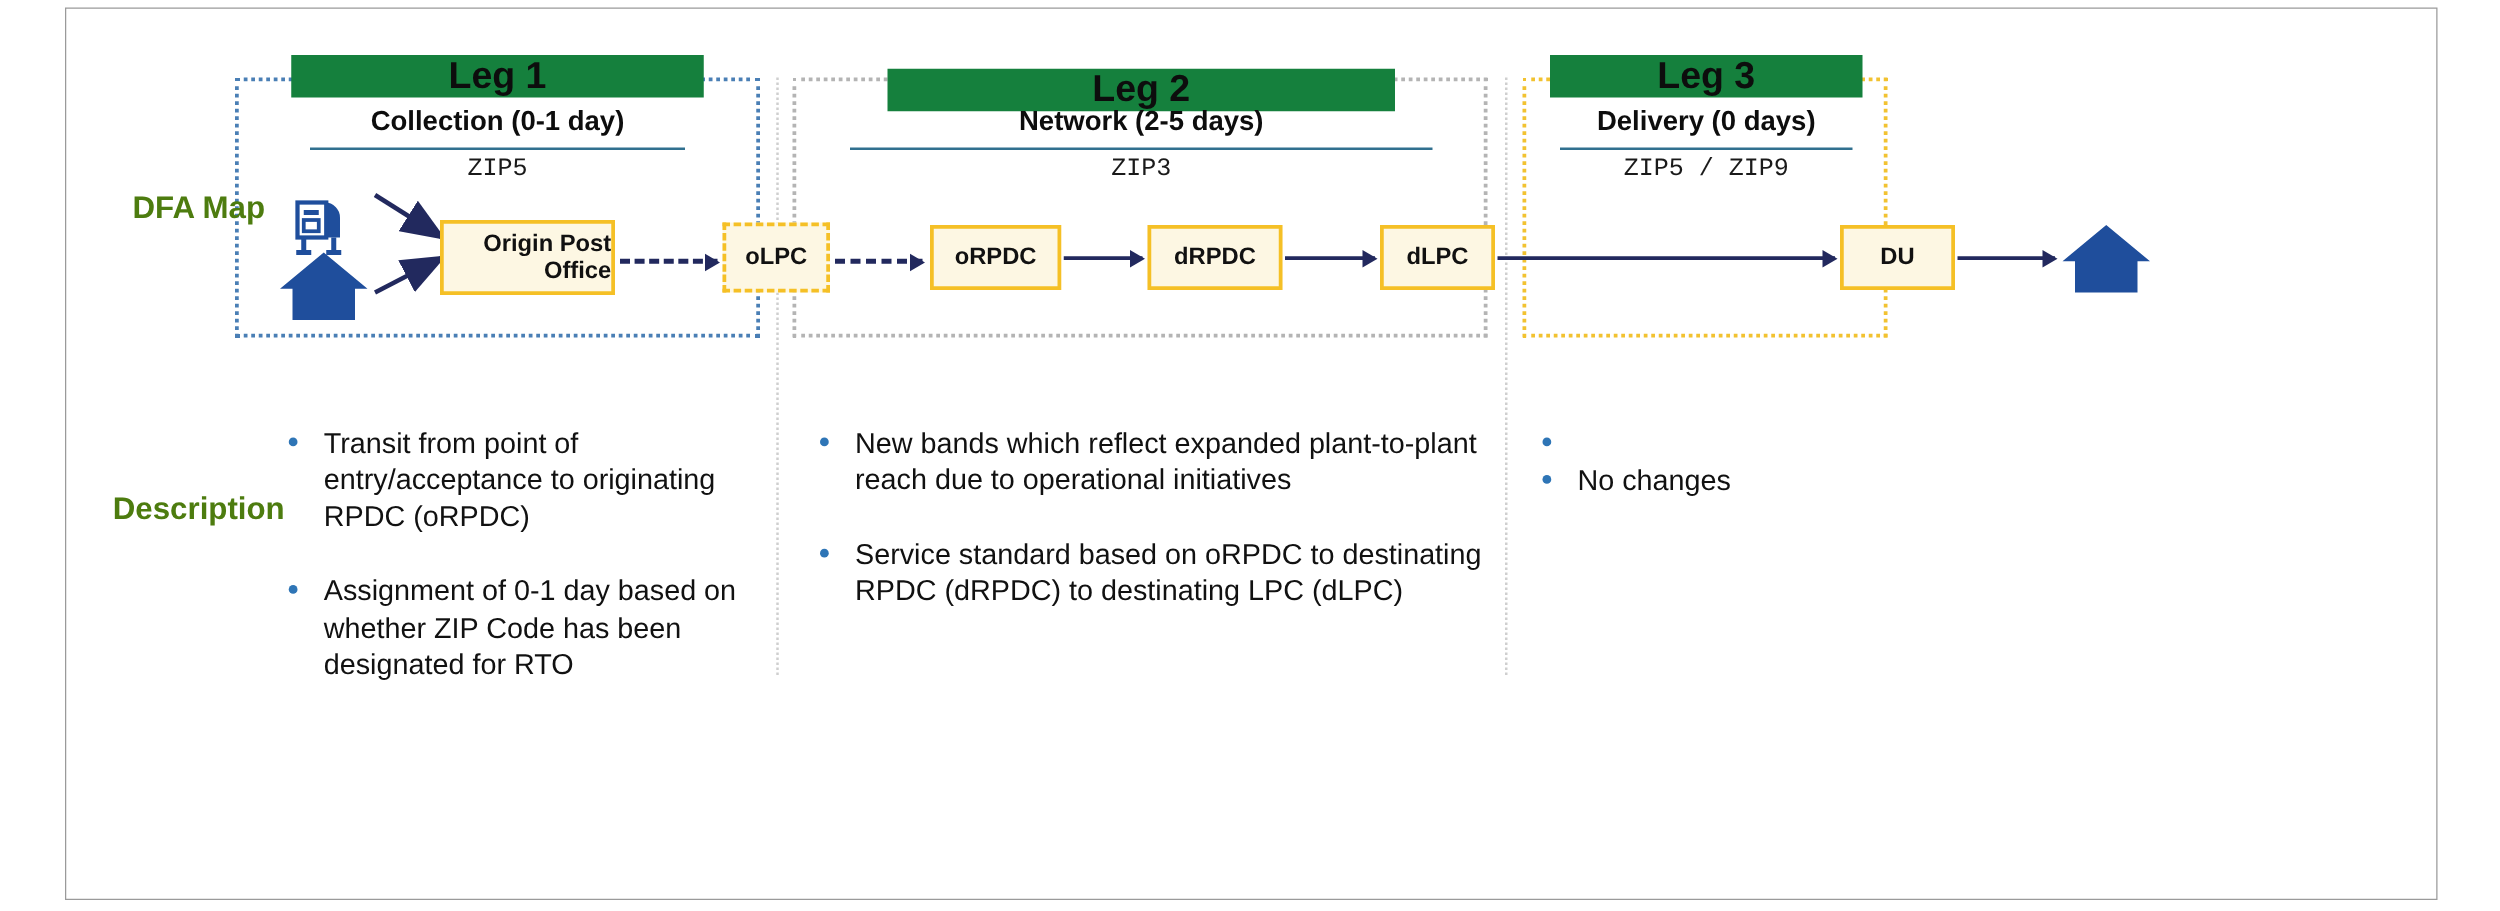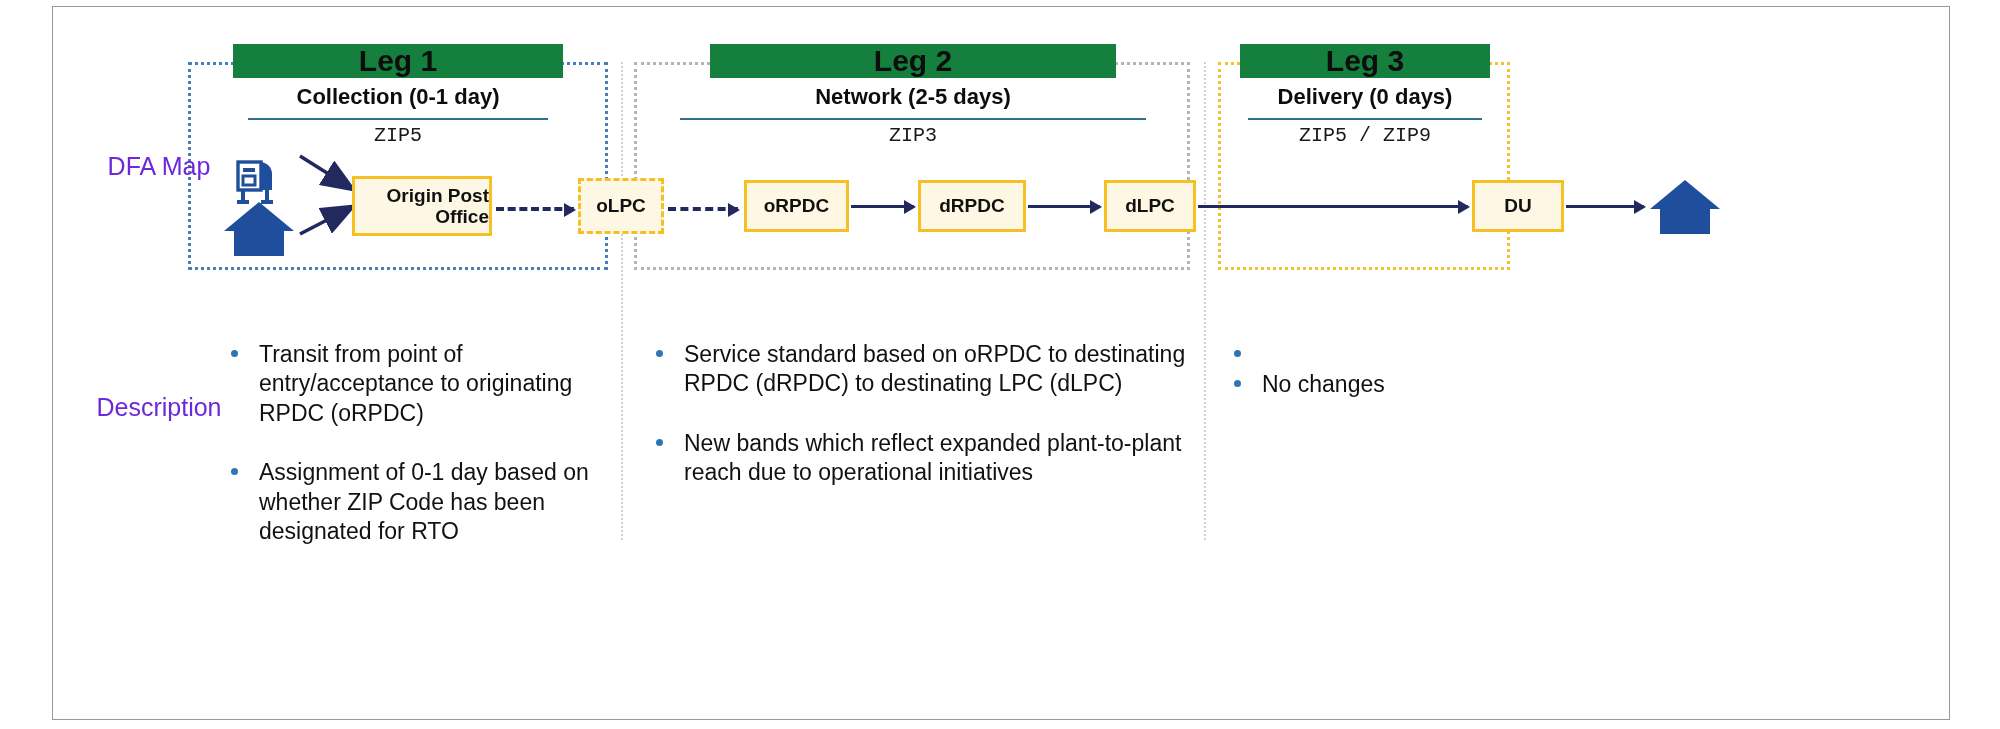--- a/index.html
+++ b/index.html
@@ -83,36 +83,36 @@
     text-align:center;
     white-space:nowrap;
     font-family:Liberation Mono, monospace;
   }
 
   #leg1-title { left:233px;  width:330px; text-align:center; }
   #leg1-sub   { left:233px;  width:330px; }
   #leg1-rule  { left:248px;  width:300px; }
   #leg1-zip   { left:233px;  width:330px; }
 
-  #leg2-title { left:710px;  width:406px; text-align:center; }
+  #leg2-title { left:710px;  width:406px; text-align:center;margin-top:11px; }
   #leg2-sub   { left:710px;  width:406px; }
   #leg2-rule  { left:680px;  width:466px; }
   #leg2-zip   { left:710px;  width:406px; }
 
   #leg3-title { left:1240px; width:250px; text-align:center; }
   #leg3-sub   { left:1228px; width:274px; }
   #leg3-rule  { left:1248px; width:234px; }
   #leg3-zip   { left:1228px; width:274px; }
 
   
   .row-label {
     position:absolute;
     font-size:25px;
-    font-weight:normal;
-    color:#6d28d9;
+    font-weight:bold;
+    color:#4d7c0f;
     white-space:nowrap;
   }
   #label-dfa  { left:64px; top:152px; width:190px; text-align:center; }
   #label-desc { left:64px; top:393px; width:190px; text-align:center; }
 
   
   .node {
     position:absolute;
     background:#fdf7e3;
     border:3px solid #f5c026;
@@ -292,26 +292,26 @@
     </div>
     <div class="bullet-item">
       <span class="dot"></span>
       <span>Assignment of 0-1 day based on whether ZIP Code has been designated for RTO</span>
     </div>
   </div>
 
   <div class="desc-col" id="desc-2">
     <div class="bullet-item">
       <span class="dot"></span>
+      <span>New bands which reflect expanded plant-to-plant reach due to operational initiatives</span>
+    </div>
+    <div class="bullet-item">
+      <span class="dot"></span>
       <span>Service standard based on oRPDC to destinating RPDC (dRPDC) to destinating LPC (dLPC)</span>
     </div>
-    <div class="bullet-item">
-      <span class="dot"></span>
-      <span>New bands which reflect expanded plant-to-plant reach due to operational initiatives</span>
-    </div>
   </div>
 
   <div class="desc-col" id="desc-3">
     <div class="bullet-item">
       <span class="dot"></span>
     </div>
     <div class="bullet-item">
       <span class="dot"></span>
       <span>No changes</span>
     </div>

